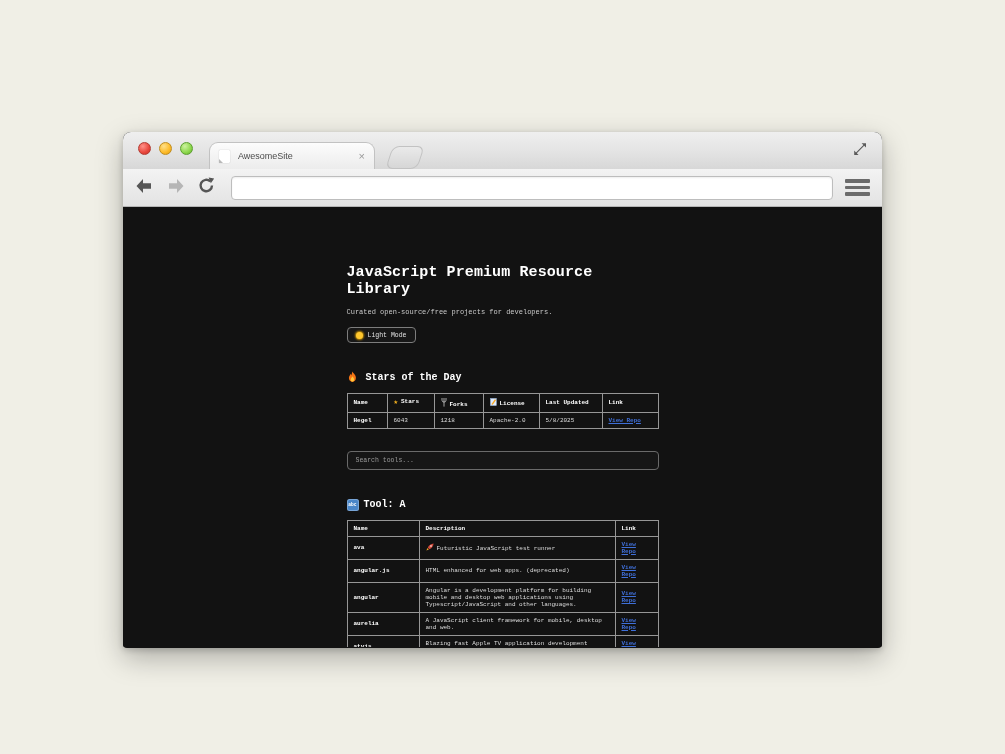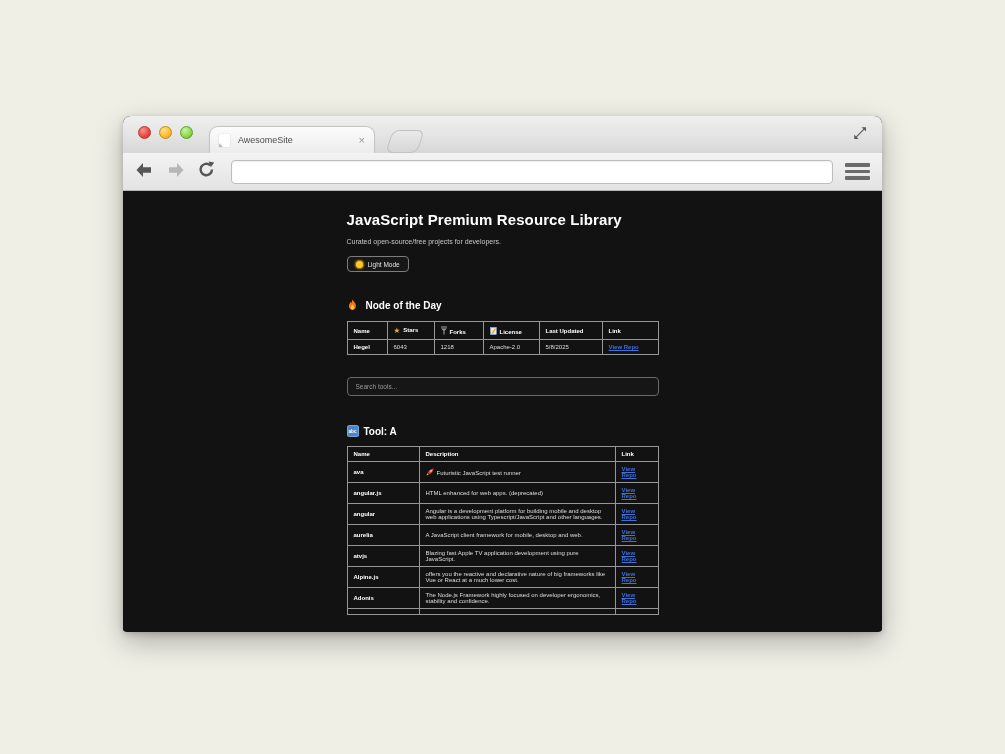--- a/index.html
+++ b/index.html
@@ -5,21 +5,21 @@
   * { margin:0; padding:0; box-sizing:border-box; }
   html,body { width:1005px; height:754px; }
   body {
     background:#f0efe6;
     font-family:"Liberation Sans","DejaVu Sans",sans-serif;
     position:relative; overflow:hidden;
   }
 
   
   .browser {
-    position:absolute; left:123px; top:116px; width:759px; height:516px;
+    position:absolute; left:123px; top:132px; width:759px; height:516px;
     border-radius:8px 8px 4px 4px; overflow:hidden;
     box-shadow:0 10px 28px rgba(0,0,0,.28), 0 2px 6px rgba(0,0,0,.18);
     background:#121212;
   }
   .tabbar {
     position:relative; height:37px;
     background:linear-gradient(180deg,#efefef 0%,#e2e2e2 60%,#d7d7d7 100%);
   }
   .lights { position:absolute; left:15px; top:10px; display:flex; gap:8px; }
   .light { width:13px; height:13px; border-radius:50%; border:1px solid rgba(0,0,0,.25); cursor:default; }
@@ -65,21 +65,21 @@
   .addressbar {
     flex:1 1 auto; height:24px; border:1px solid #bdbdbd; border-radius:4px;
     background:#ffffff; box-shadow:inset 0 1px 2px rgba(0,0,0,.07);
     font-size:9px; color:#333; padding:0 8px; outline:none;
   }
   .menu-btn { margin-left:12px; width:25px; height:19px; display:flex; flex-direction:column; justify-content:space-between; padding:1px 0; }
   .menu-btn span { display:block; height:3.6px; background:#6b6b6b; border-radius:1px; }
 
   
   .content { height:440px; background:#121212; overflow:hidden; }
-  .page-col { width:312px; margin:0 auto; padding-top:20px; }
+  .page-col { width:312px; margin:13px auto; padding-top:44px;font-family:Liberation Mono, monospace; }
 
   .page-title { color:#ffffff; font-size:15px; font-weight:bold; letter-spacing:.1px; }
   .page-sub { margin-top:10px; color:#c9c9c9; font-size:7px; }
 
   .lightmode-btn {
     margin-top:11px; display:inline-flex; align-items:center; gap:5px;
     background:#171717; color:#e2e2e2; font-size:6.5px;
     border:1px solid #7d7d7d; border-radius:4px; padding:3.5px 8px;
     font-family:inherit; cursor:pointer;
   }
@@ -179,21 +179,21 @@
         <span>Light Mode</span>
       </button>
 
       <div class="section-h first">
         <span class="hdr-ic">
           <svg width="11" height="13" viewBox="0 0 11 13">
             <path d="M5.5 0.4 C6.2 2.4 8.9 3.6 8.9 6.8 C8.9 9.2 7.4 10.9 5.4 10.9 C3.4 10.9 1.9 9.2 1.9 7 C1.9 5.2 3.1 4.3 3.8 2.8 C4.3 3.6 4.8 4.3 4.8 4.3 C4.7 2.9 4.9 1.5 5.5 0.4 Z" fill="#f57415"></path>
             <path d="M5.4 5.2 C6 6.3 7.1 6.8 7.1 8.4 C7.1 9.7 6.3 10.6 5.4 10.6 C4.4 10.6 3.7 9.7 3.7 8.5 C3.7 7.3 4.8 6.6 5.4 5.2 Z" fill="#ffc83d"></path>
           </svg>
         </span>
-        <span>Node of the Day</span>
+        <span>Stars of the Day</span>
       </div>
 
       <table>
         <colgroup>
             <col style="width:40px">
             <col style="width:47px">
             <col style="width:49px">
             <col style="width:56px">
             <col style="width:63px">
             <col>

